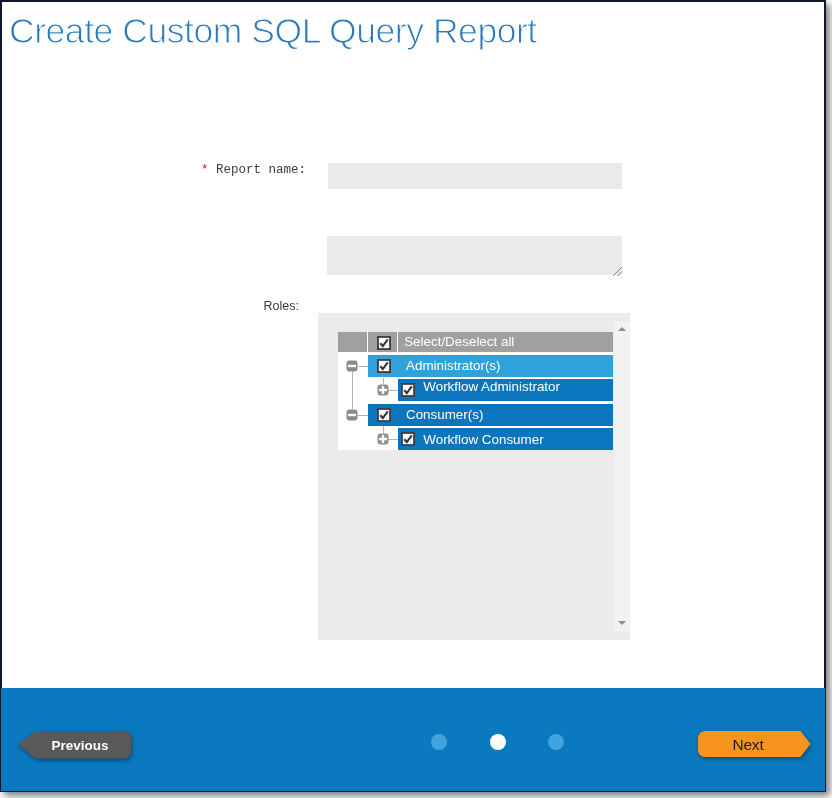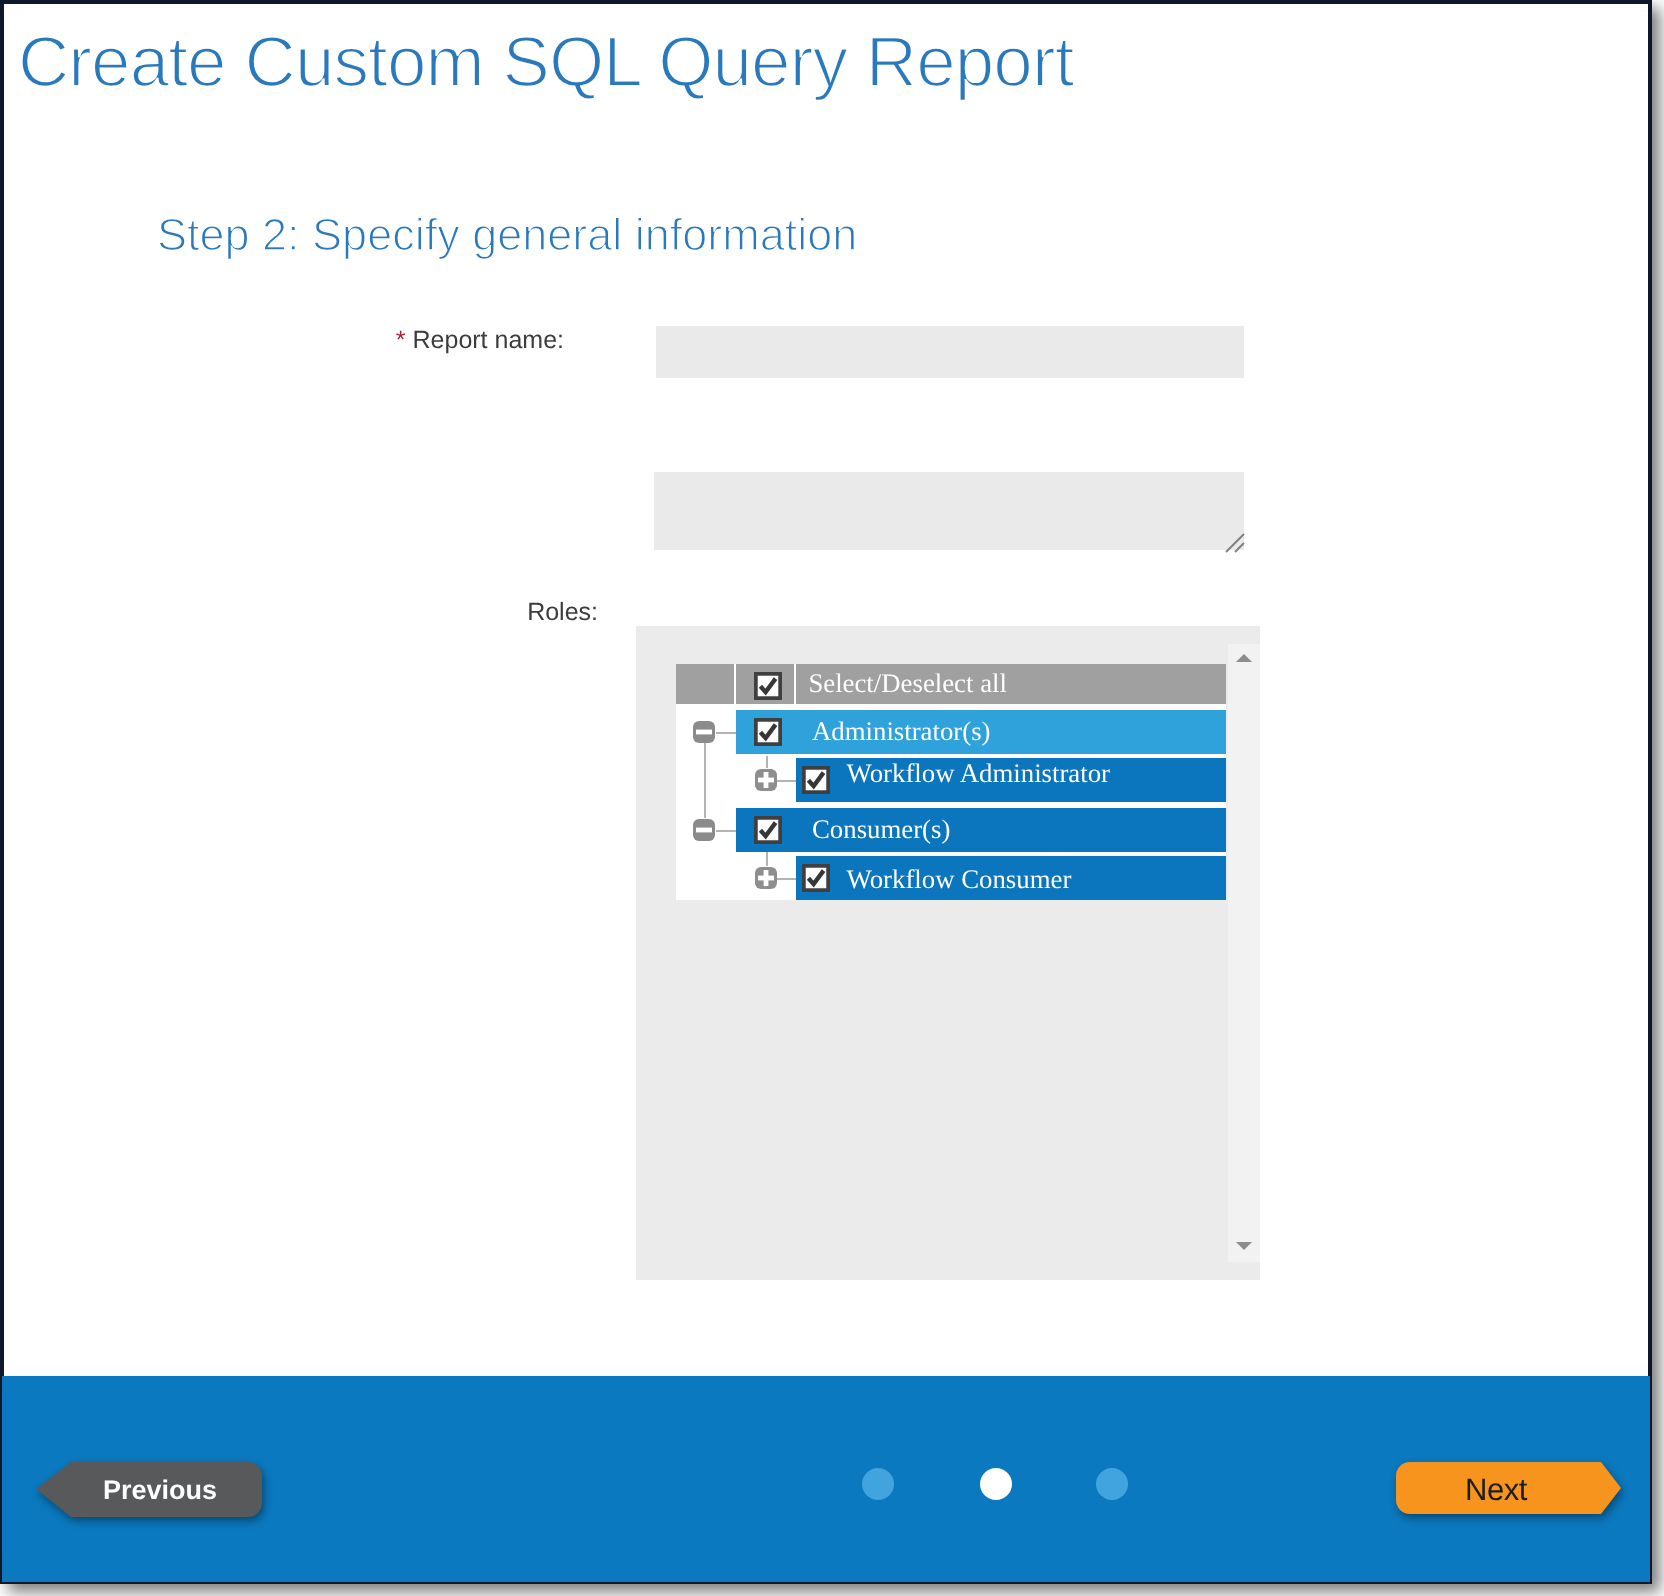--- a/index.html
+++ b/index.html
@@ -5,37 +5,36 @@
   html,body{margin:0;padding:0;background:#fff;width:832px;height:798px;overflow:hidden;}
   body{font-family:"Liberation Sans",sans-serif;}
   #dlg{position:absolute;left:0;top:0;width:822px;height:788px;border:2px solid #0f172a;background:#fff;box-shadow:4px 4px 7px rgba(0,0,0,0.5);}
   .abs{position:absolute;}
   #title{left:7px;top:8.6px;font-size:35.5px;color:#2a79bd;letter-spacing:-0.45px;-webkit-text-stroke:1px #fff;white-space:nowrap;}
   #step{left:76.5px;top:102.5px;font-size:22.5px;color:#2a79bd;-webkit-text-stroke:0.7px #fff;white-space:nowrap;}
   .lbl{font-size:12.5px;color:#3c3c3c;text-align:right;width:200px;white-space:nowrap;}
   .req{color:#a3273a;}
   .field{background:#eaeaea;}
   
-  #roles{left:316px;top:312.5px;width:312px;height:325px;background:#ebebeb;font-family:Liberation Serif, serif;}
+  #roles{left:316px;top:312.5px;width:312px;height:325px;background:#ebebeb;}
   .row{position:absolute;color:#fff;font-size:13.4px;white-space:nowrap;}
   .cell{position:absolute;}
   #sbar{position:absolute;left:296px;top:7.5px;width:16px;height:309px;background:#f2f2f2;}
   .arr{position:absolute;width:0;height:0;left:4px;}
   .cline{position:absolute;background:#b3b3b3;}
   
   #bar{left:-1px;bottom:-1px;width:824px;height:103px;background:#0b79bf;}
   .dot{position:absolute;width:16px;height:16px;border-radius:50%;top:45.5px;}
 </style>
 </head>
 <body>
 <div id="dlg">
   <div class="abs" id="title">Create Custom SQL Query Report</div>
-  <div class="abs" id="step">Step 2: Specify general information</div>
 
-  <div class="abs lbl" style="left:80px;top:160.6px;"><span class="req">* </span>Report name:</div>
+  <div class="abs lbl" style="left:104px;top:160.6px;font-family:Liberation Mono, monospace;"><span class="req">* </span>Report name:</div>
   <div class="abs field" style="left:326px;top:161px;width:294px;height:26px;"></div>
 
   <div class="abs field" style="left:325px;top:234px;width:295px;height:39px;"></div>
   <svg class="abs" style="left:609px;top:263px;" width="12" height="12" viewBox="0 0 12 12">
     <path d="M2 11 L11 2 M6.5 11 L11 6.5" stroke="#808080" stroke-width="1" fill="none"></path>
   </svg>
 
   <div class="abs lbl" style="left:97px;top:297px;">Roles:</div>
 
   <div class="abs" style="left:316px;top:310.8px;width:312px;height:3px;background:#ebebeb;"></div>

